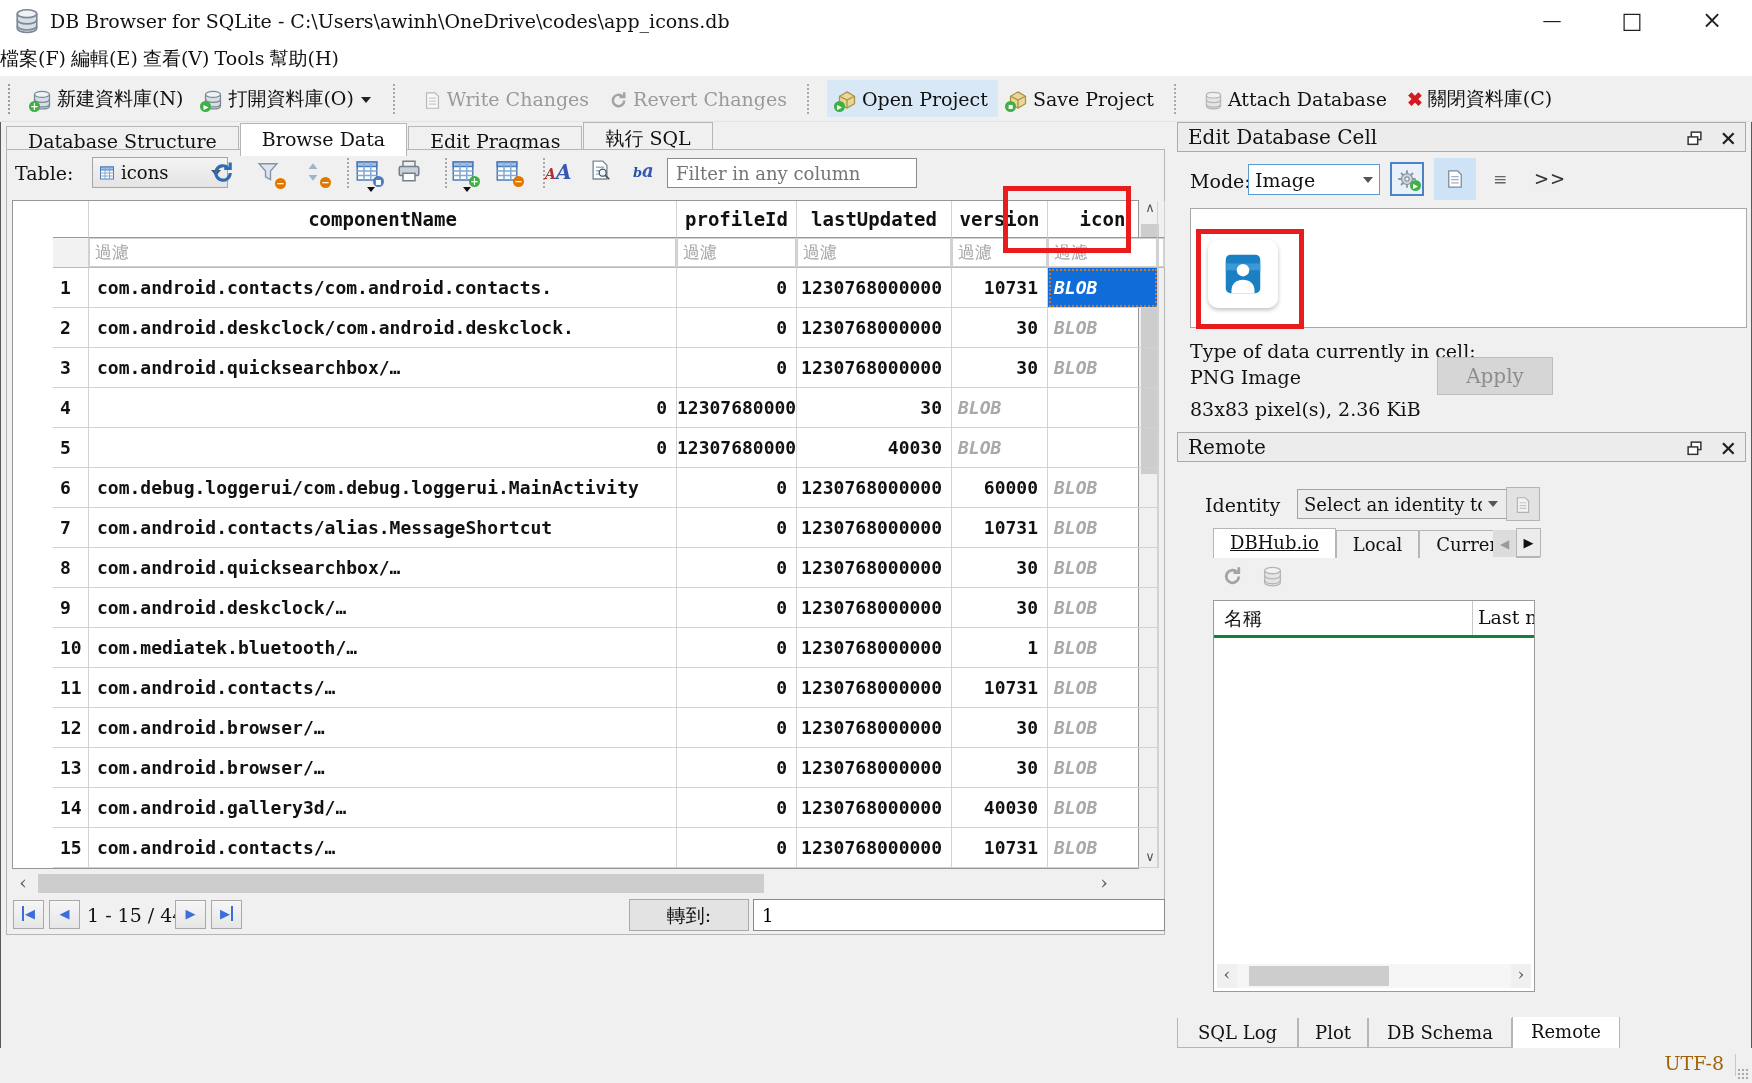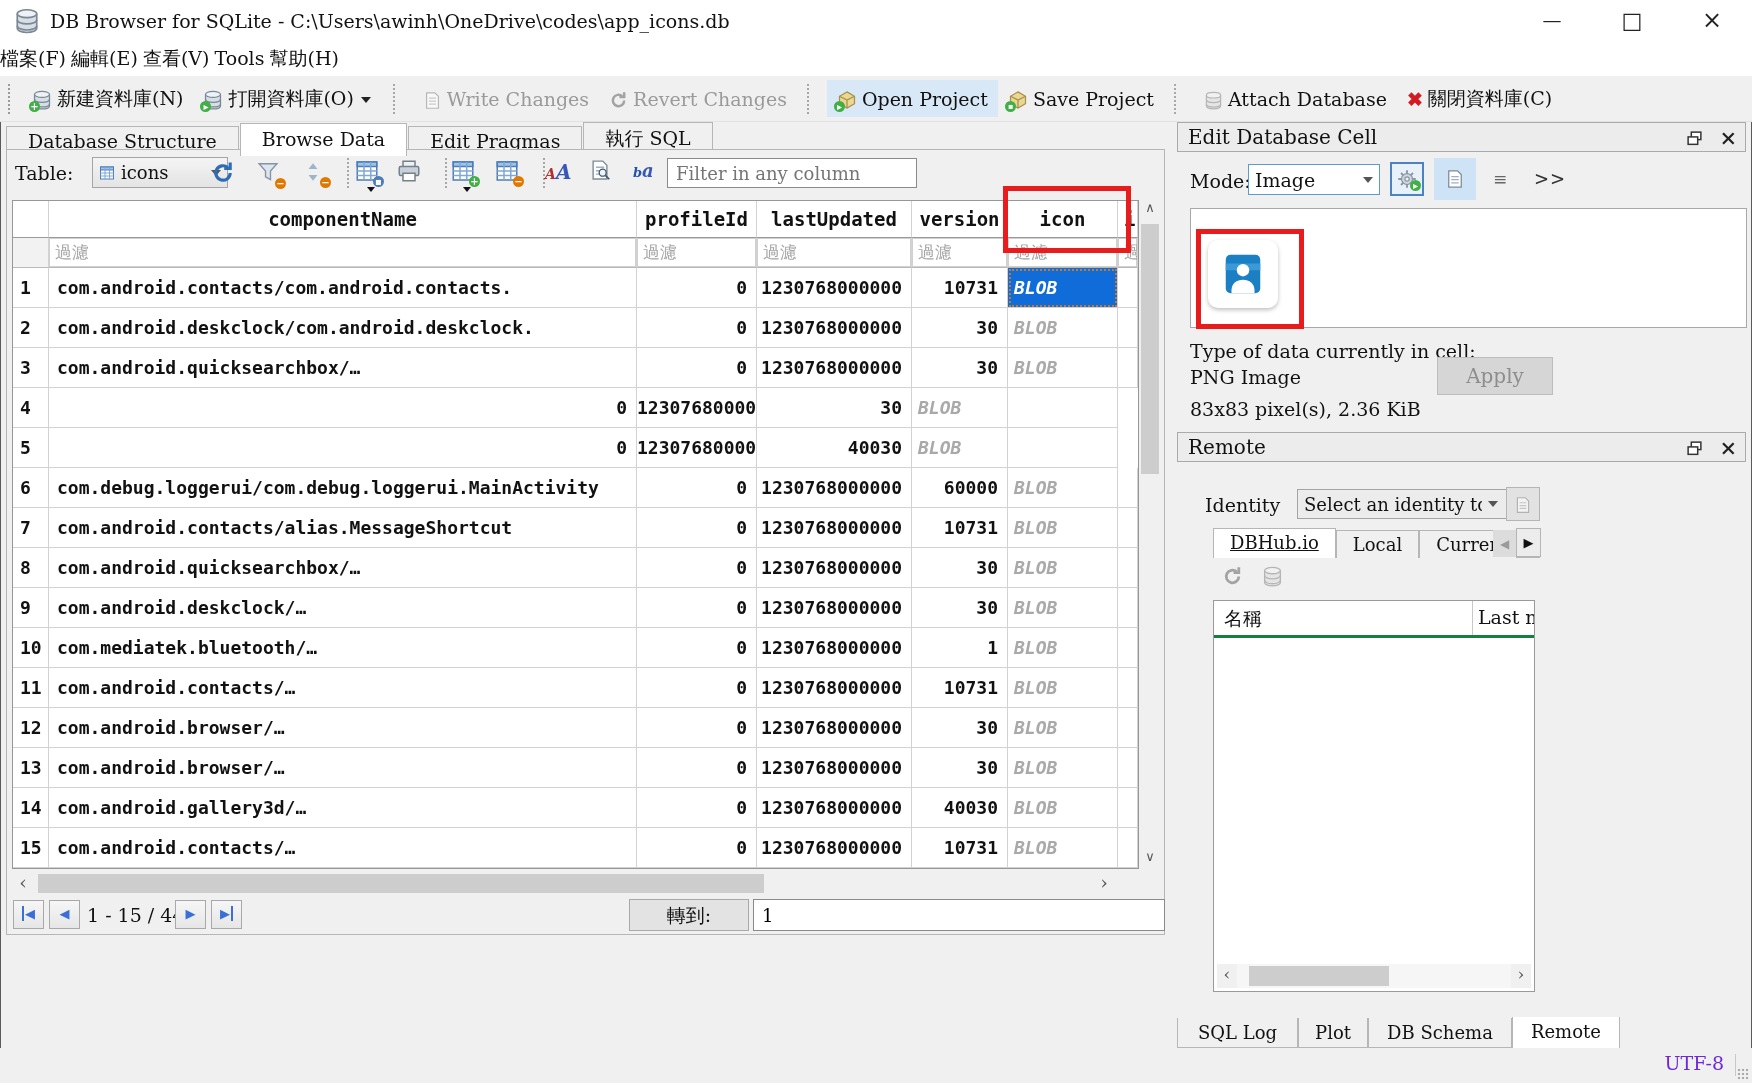--- a/index.html
+++ b/index.html
@@ -39,21 +39,21 @@
   .combo{box-sizing:border-box;border:1px solid #a5a5a5;background:linear-gradient(#f4f4f4,#e4e4e4);
          display:flex;align-items:center;font-size:18px;padding:0 6px;gap:6px;margin-left:29px;}
   .combo .sp{flex:1;}
   .chev{width:0;height:0;border:5px solid transparent;border-top:6px solid #555;margin-top:5px;}
   .ctbi{position:absolute;width:26px;height:26px;}
   .minidd{position:absolute;width:0;height:0;border:4px solid transparent;border-top:5px solid #111;}
   .filterbox{box-sizing:border-box;border:1px solid #8a8a8a;background:#fff;font-size:18px;
              color:#9d9d9d;padding:2px 8px;font-family:"DejaVu Serif","Liberation Serif",serif;}
   
   .grid{left:5px;top:50px;width:1125px;height:667px;background:#fff;border:1px solid #979797;box-sizing:content-box;z-index:1;}
-  .grow{display:grid;grid-template-columns:36px 588px 120px 155px 96px 110px 1fr;}
+  .grow{display:grid;grid-template-columns:36px 588px 120px 155px 96px 110px 1fr;padding-left:40px;}
   .gh{height:37px;}
   .gh .td{border-bottom:1px solid #9a9a9a;font:bold 19px/37px "DejaVu Sans Mono","Liberation Mono",monospace;text-align:center;}
   .gf{height:30px;}
   .gf .td{background:#fff;border-bottom:1px solid #b9b9b9;}
   .gf .fcell{font-size:17px;color:#a6a6a6;line-height:28px;padding-left:6px;box-shadow:inset 0 0 0 1px #d0d0d0;overflow:hidden;white-space:nowrap;}
   .gf .numcell{background:#f2f2f2;}
   .trow{height:40px;}
   .td{border-right:1px solid #d2d2d2;overflow:hidden;white-space:nowrap;box-sizing:border-box;}
   .trow .td{border-bottom:1px solid #d2d2d2;font:bold 18px/39px "DejaVu Sans Mono","Liberation Mono",monospace;}
   .td.num{padding-left:7px;}
@@ -569,18 +569,18 @@
       <div class="sb-thumb" style="left:32px;top:2px;width:140px;height:20px"></div>
       <div class="sb-btn" style="right:0;top:0;width:20px;height:24px;font-size:17px;line-height:21px">›</div>
     </div>
   </div>
 
   <div class="abs" style="left:1177px;top:1017px;height:30px">
     <span class="rtab" style="border-top:none;border-bottom:1px solid #b6b6b6;padding:4px 20px">SQL Log</span><span class="rtab" style="border-top:none;border-bottom:1px solid #b6b6b6;padding:4px 16px">Plot</span><span class="rtab" style="border-top:none;border-bottom:1px solid #b6b6b6;padding:4px 18px">DB Schema</span><span class="rtab" style="border-top:none;background:#fff;padding:4px 18px 6px">Remote</span>
   </div>
 
   <div class="abs statusbar">
-    <span class="abs" style="right:28px;top:4px;font-size:19px;color:#6d28d9">UTF-8</span>
+    <span class="abs" style="right:28px;top:4px;font-size:19px;color:#a16207">UTF-8</span>
     <span class="abs" style="right:16px;top:6px;height:22px;border-left:1px solid #c8c8c8"></span>
     <span class="grip"></span>
   </div>
 
 </div>
 
 </body></html>

